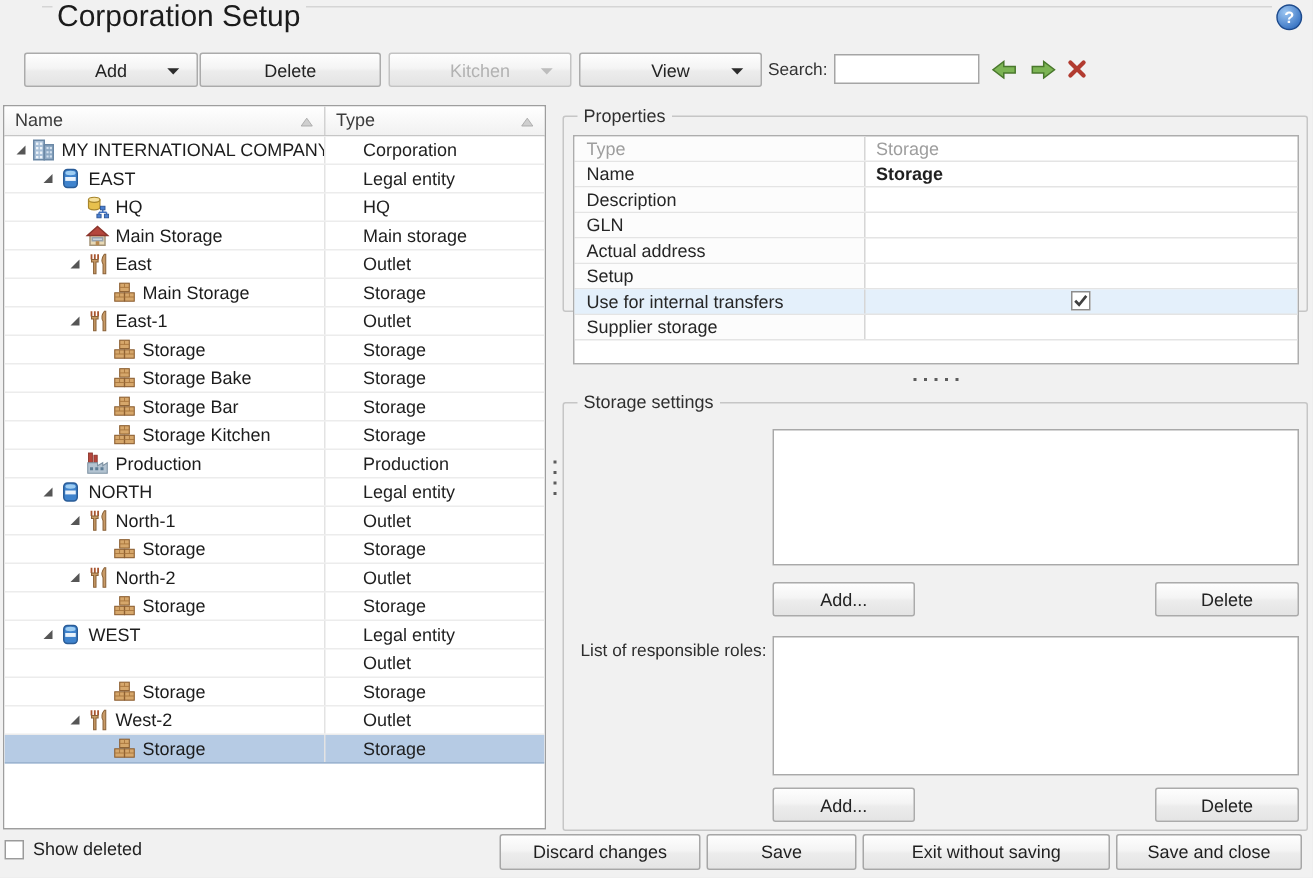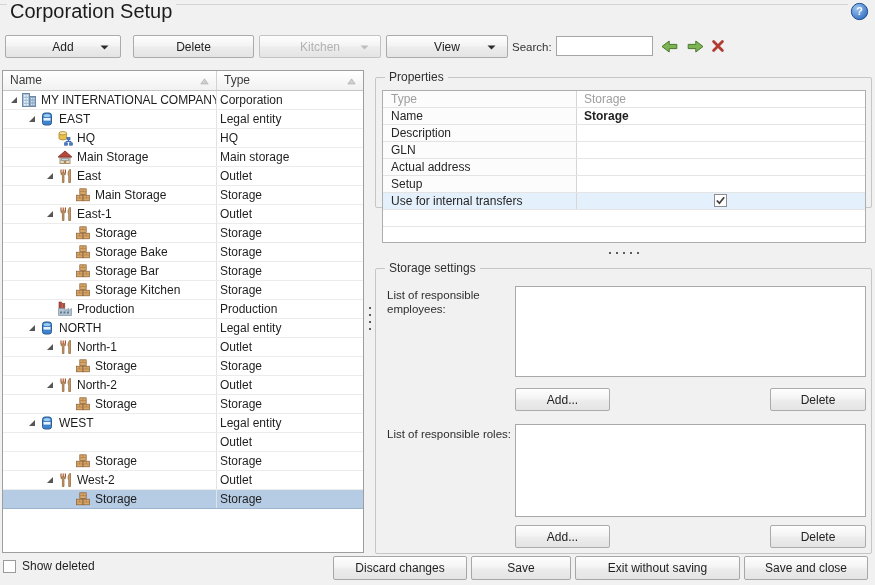--- a/index.html
+++ b/index.html
@@ -1,20 +1,20 @@
 <!DOCTYPE html>
 <html><head>
 <meta charset="utf-8">
 <style>
   html,body{margin:0;padding:0;}
   body{font-family:"Liberation Sans",sans-serif;background:#e8e8e8;}
   #window{position:relative;width:875px;height:585px;background:#f1f1f1;overflow:hidden;
           font-size:12px;color:#1f1f1f;}
   
-  .title-row{position:absolute;left:0;top:0;right:6px;height:30px;display:flex;align-items:flex-start;}
+  .title-row{position:absolute;left:0;top:0;right:6px;height:30px;display:flex;align-items:flex-start;padding-left:28px;}
   .tl{height:1px;background:#d5d5d5;margin-top:4px;}
   .tl.a{width:7px;flex:none;}
   .tl.b{flex:1;}
   .title-row h1{margin:-4px 4px 0 3px;font-size:20px;font-weight:400;color:#1b1b1b;line-height:30px;white-space:nowrap;}
   .help{flex:none;width:19px;height:19px;margin-top:2px;margin-left:2px;cursor:pointer;}
   
   .btn{position:absolute;top:35px;height:23px;box-sizing:border-box;border:1px solid #ababab;border-radius:2px;
        background:linear-gradient(180deg,#fefefe,#f4f4f4 45%,#ececec 55%,#e4e4e4);
        display:flex;align-items:center;justify-content:center;font-size:12px;color:#232323;cursor:default;}
   .btn .caret{position:absolute;right:11px;top:9px;line-height:0;}
@@ -32,21 +32,21 @@
         border-bottom:1px solid #c6c6c6;box-sizing:border-box;}
   .hcell{position:absolute;top:0;bottom:0;line-height:19px;color:#3c3c3c;padding-left:7px;box-sizing:border-box;}
   .hcell.hname{left:0;width:214px;border-right:1px solid #d2d2d2;}
   .hcell.htype{left:214px;right:0;}
   .hcell .sort{position:absolute;right:7px;top:7px;line-height:0;}
   .trows{position:absolute;left:0;top:20px;right:0;bottom:0;background:#fff;overflow:hidden;}
   .trow{position:relative;height:19px;box-sizing:border-box;border-bottom:1px solid #ececec;}
   .trow.sel{background:#b6cbe4;border-bottom-color:#9cb4d0;}
   .tname{position:absolute;left:0;top:0;bottom:0;width:213px;display:flex;align-items:center;overflow:hidden;}
   .ttype{position:absolute;left:213px;top:0;bottom:0;right:0;display:flex;align-items:center;
-         padding-left:3px;border-left:1px solid #e3e3e3;}
+         padding-left:25px;border-left:1px solid #e3e3e3;}
   .sp{flex:none;display:block;height:1px;}
   .exp{flex:none;width:14px;height:14px;display:flex;align-items:center;justify-content:center;}
   .ticon{flex:none;width:16px;height:16px;margin-right:4px;line-height:0;}
   .tlabel{white-space:nowrap;color:#1c1c1c;}
   
   .vsplit{position:absolute;left:365px;top:300px;width:9px;height:36px;display:flex;flex-direction:column;
           align-items:center;justify-content:center;cursor:col-resize;}
   .vsplit span{width:2px;height:2px;background:#5c5c5c;margin:2.5px 0;}
   .hsplit{position:absolute;left:375px;width:497px;top:249px;height:8px;display:flex;align-items:center;
           justify-content:center;cursor:row-resize;}
@@ -96,21 +96,21 @@
             <radialGradient id="hg" cx="35%" cy="30%" r="80%">
               <stop offset="0%" stop-color="#9cc6f2"></stop>
               <stop offset="100%" stop-color="#2e6bbe"></stop>
             </radialGradient>
           </defs>
           <circle cx="10" cy="10" r="8.6" fill="url(#hg)" stroke="#1d4a8c"></circle>
           <text x="10" y="14" text-anchor="middle" font-family="Liberation Sans, sans-serif" font-size="11.5" font-weight="bold" fill="#ffffff">?</text>
         </svg></span>
   </div>
 
-  <div class="btn" style="left:5px;width:116px;">
+  <div class="btn" style="left:16px;width:116px;">
     <span class="blabel">Add</span>
     <span class="caret"><svg viewBox="0 0 9 5" width="9" height="5">
           <polygon points="0.5,0.5 8.5,0.5 4.5,4.6" fill="#2b2b2b"></polygon>
         </svg></span>
   </div>
   <div class="btn" style="left:133px;width:121px;">
     <span class="blabel">Delete</span>
   </div>
   <div class="btn disabled" style="left:259px;width:122px;">
     <span class="blabel">Kitchen</span>
@@ -603,28 +603,28 @@
           <div class="plabel">Use for internal transfers</div>
           <div class="pvalue">
             <span class="cb">
               <svg viewBox="0 0 11 11" width="11" height="11">
                 <path d="M1.8 5.5 L4.4 8.2 L9.2 2.2" fill="none" stroke="#404040" stroke-width="1.8"></path>
               </svg>
             </span>
           </div>
         </div>
         <div class="prow">
+          <div class="plabel">Supplier storage</div>
           <div class="pvalue"></div>
         </div>
       </div>
   </div>
 
   <div class="gbox settings">
     <span class="legend">Storage settings</span>
-    <div class="slabel" style="top:19px;">List of responsible employees:</div>
     <div class="listbox" style="top:17px;height:91px;"></div>
     <div class="sbtn" style="left:139px;top:119px;width:95px;">Add...</div>
     <div class="sbtn" style="right:5px;top:119px;width:96px;">Delete</div>
     <div class="slabel" style="top:158px;">List of responsible roles:</div>
     <div class="listbox" style="top:155px;height:93px;"></div>
     <div class="sbtn" style="left:139px;top:256px;width:95px;">Add...</div>
     <div class="sbtn" style="right:5px;top:256px;width:96px;">Delete</div>
   </div>
 
   <div class="showdel">

